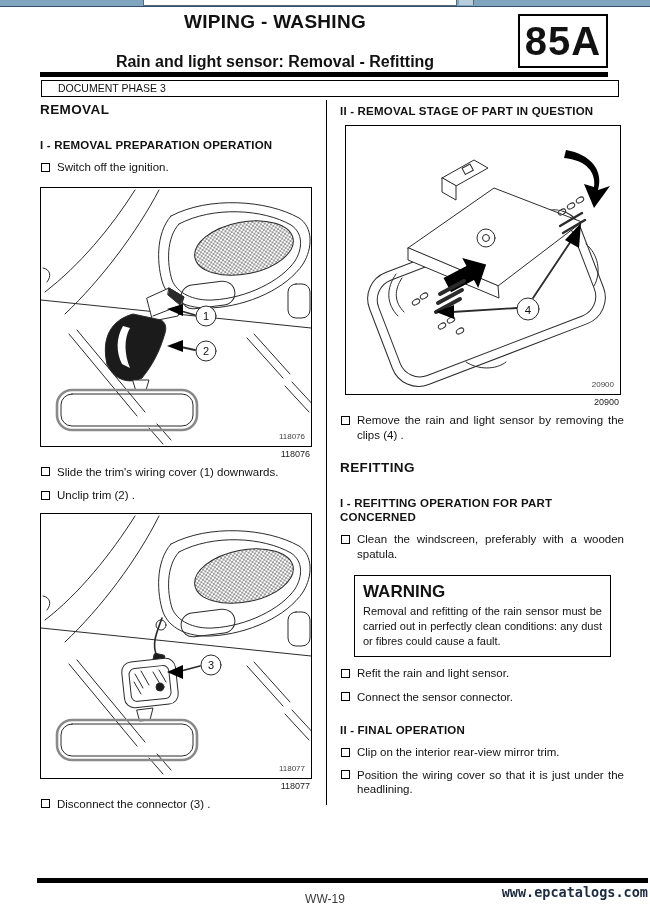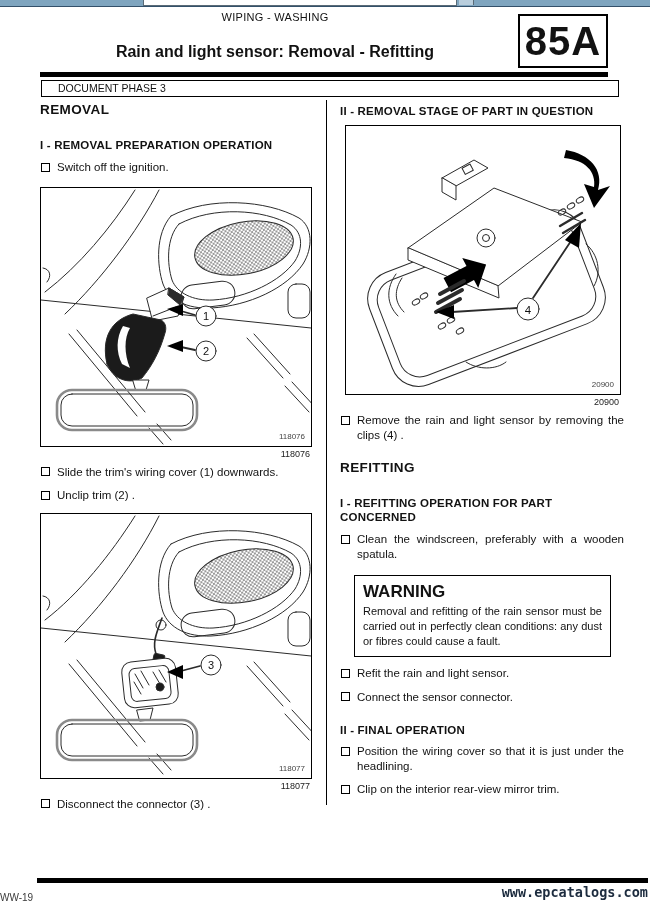--- a/index.html
+++ b/index.html
@@ -7,21 +7,21 @@
     width:650px;height:905px;background:#ffffff;position:relative;overflow:hidden;
     font-family:"Liberation Sans", sans-serif;color:#121212;
     -webkit-font-smoothing:antialiased;
   }
   
   .topbar{position:absolute;left:0;top:0;width:650px;height:6px;background:#7fa5bf;border-bottom:1px solid #33506a;}
   .topbar .tab{position:absolute;left:143px;top:0;width:312px;height:5px;background:#ffffff;border:1px solid #5a6b77;border-top:none;}
   .topbar .seg{position:absolute;left:459px;top:0;width:14px;height:5px;background:#b9cedd;border-right:1px solid #5a6b77;}
   
   .title-wrap{position:absolute;left:40px;top:11px;width:470px;text-align:center;}
-  .title-1{font-size:11px;font-weight:normal;letter-spacing:.3px;}
+  .title-1{font-size:19px;font-weight:bold;letter-spacing:.3px;}
   .title-2{font-size:16px;font-weight:bold;margin-top:20px;}
   .section-box{position:absolute;left:518px;top:14px;width:86px;height:50px;border:2px solid #000;
     display:flex;align-items:center;justify-content:center;font-size:40px;font-weight:bold;letter-spacing:1px;}
   .header-rule{position:absolute;left:40px;top:72px;width:568px;height:5px;background:#000;}
   .phase-box{position:absolute;left:41px;top:80px;width:560px;height:15px;border:1px solid #000;
     font-size:10.5px;line-height:15px;padding-left:16px;}
   
   .col-divider{position:absolute;left:326px;top:100px;width:1px;height:705px;background:#000;}
   .col-left{position:absolute;left:40px;top:100px;width:272px;}
   .col-right{position:absolute;left:340px;top:100px;width:284px;}
@@ -38,21 +38,21 @@
   .lineart{stroke:#2b2b2b;fill:none;stroke-width:1;stroke-linecap:round;stroke-linejoin:round;}
   .figtext{font-family:"Liberation Sans",sans-serif;}
   
   .warning-box{margin-left:14px;margin-right:13px;border:1px solid #000;padding:6px 8px 7px 8px;}
   .warning-title{font-size:17px;font-weight:bold;}
   .warning-body{font-size:11px;line-height:15px;text-align:justify;margin-top:2px;}
   
   .footer-rule{position:absolute;left:37px;top:878px;width:611px;height:5px;background:#000;}
   .watermark{position:absolute;right:2px;top:884px;font-family:"DejaVu Sans Mono",monospace;
     font-weight:bold;font-size:13.5px;}
-  .page-num{position:absolute;left:0;top:892px;width:650px;text-align:left;font-size:10px;color:#3a3a3a;}
+  .page-num{position:absolute;left:0;top:892px;width:650px;text-align:center;font-size:12px;color:#3a3a3a;}
   
   .mt6{margin-top:6px}.mt8{margin-top:8px}.mt9{margin-top:9px}.mt10{margin-top:10px}
   .mt12{margin-top:12px}.mt14{margin-top:14px}.mt20{margin-top:20px}
 </style>
 </head>
 <body>
 
 <div class="topbar" style="background: rgb(127, 165, 191);">
   <div class="tab"></div>
   <div class="seg"></div>
@@ -272,25 +272,25 @@
     <span class="sq"></span>
     <span class="txt">Refit the rain and light sensor.</span>
   </div>
   <div class="step mt9">
     <span class="sq"></span>
     <span class="txt">Connect the sensor connector.</span>
   </div>
 
   <div class="h-sub" style="margin-top:20px">II - FINAL OPERATION</div>
 
+  <div class="step mt9">
+    <span class="sq"></span>
+    <span class="txt">Clip on the interior rear-view mirror trim.</span>
+  </div>
   <div class="step just mt8">
     <span class="sq"></span>
     <span class="txt">Position the wiring cover so that it is just under the headlining.</span>
-  </div>
-  <div class="step mt9">
-    <span class="sq"></span>
-    <span class="txt">Clip on the interior rear-view mirror trim.</span>
   </div>
 </div>
 
 <div class="footer-rule"></div>
 <div class="watermark" style="color: rgb(28, 43, 62); padding-left: 8px;">www.epcatalogs.com</div>
 <div class="page-num">WW-19</div>
 
 </body></html>

